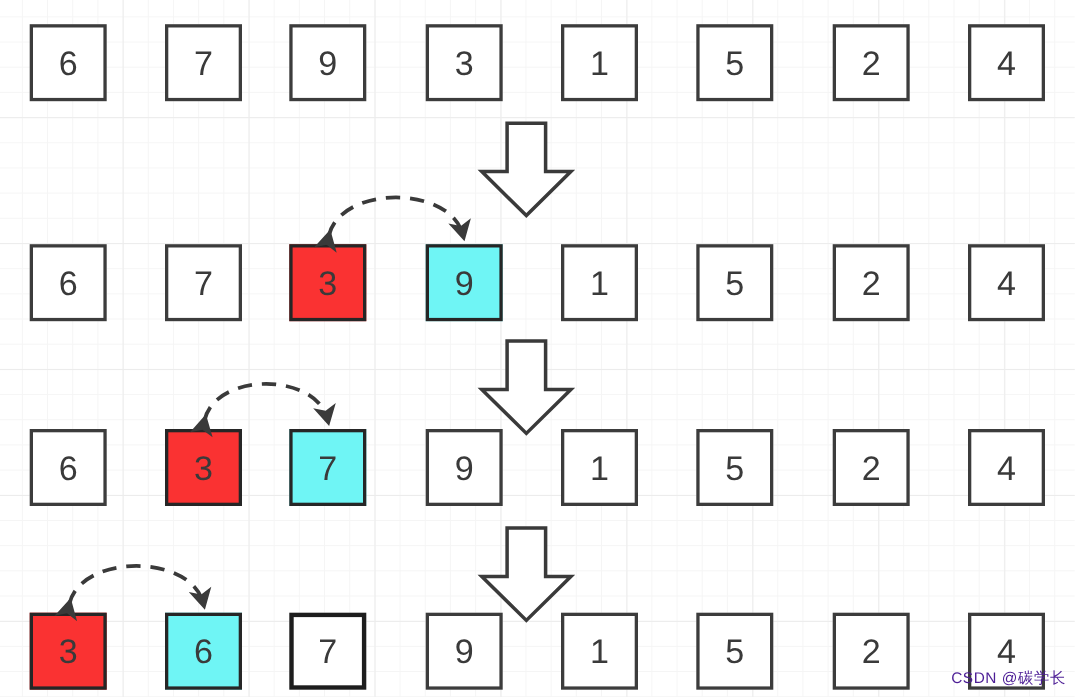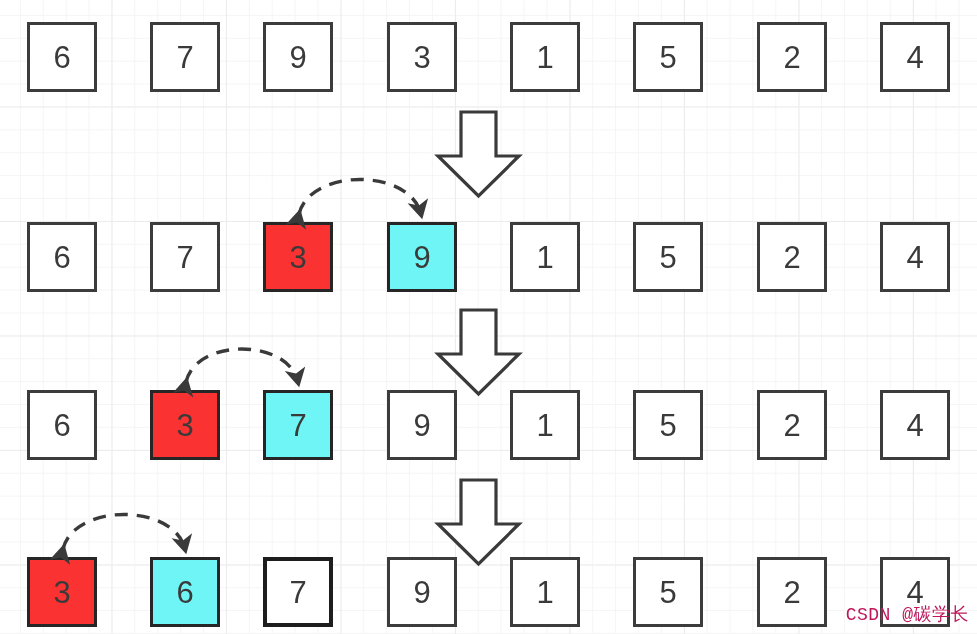--- a/index.html
+++ b/index.html
@@ -83,23 +83,23 @@
     width: 977px;
     height: 634px;
     pointer-events: none;
   }
 
   
   #watermark {
     position: absolute;
     right: 8px;
     bottom: 8px;
-    font-size: 18px;
-    color: #be185d;
-    font-family: Liberation Mono, monospace;
+    font-size: 14px;
+    color: #4c1d95;
+    font-family: Liberation Sans, sans-serif;
     white-space: nowrap;
     letter-spacing: 0.5px;
   }
 </style>
 </head>
 <body>
 
 <div id="grid-bg"></div>
 
 <div id="diagram">

